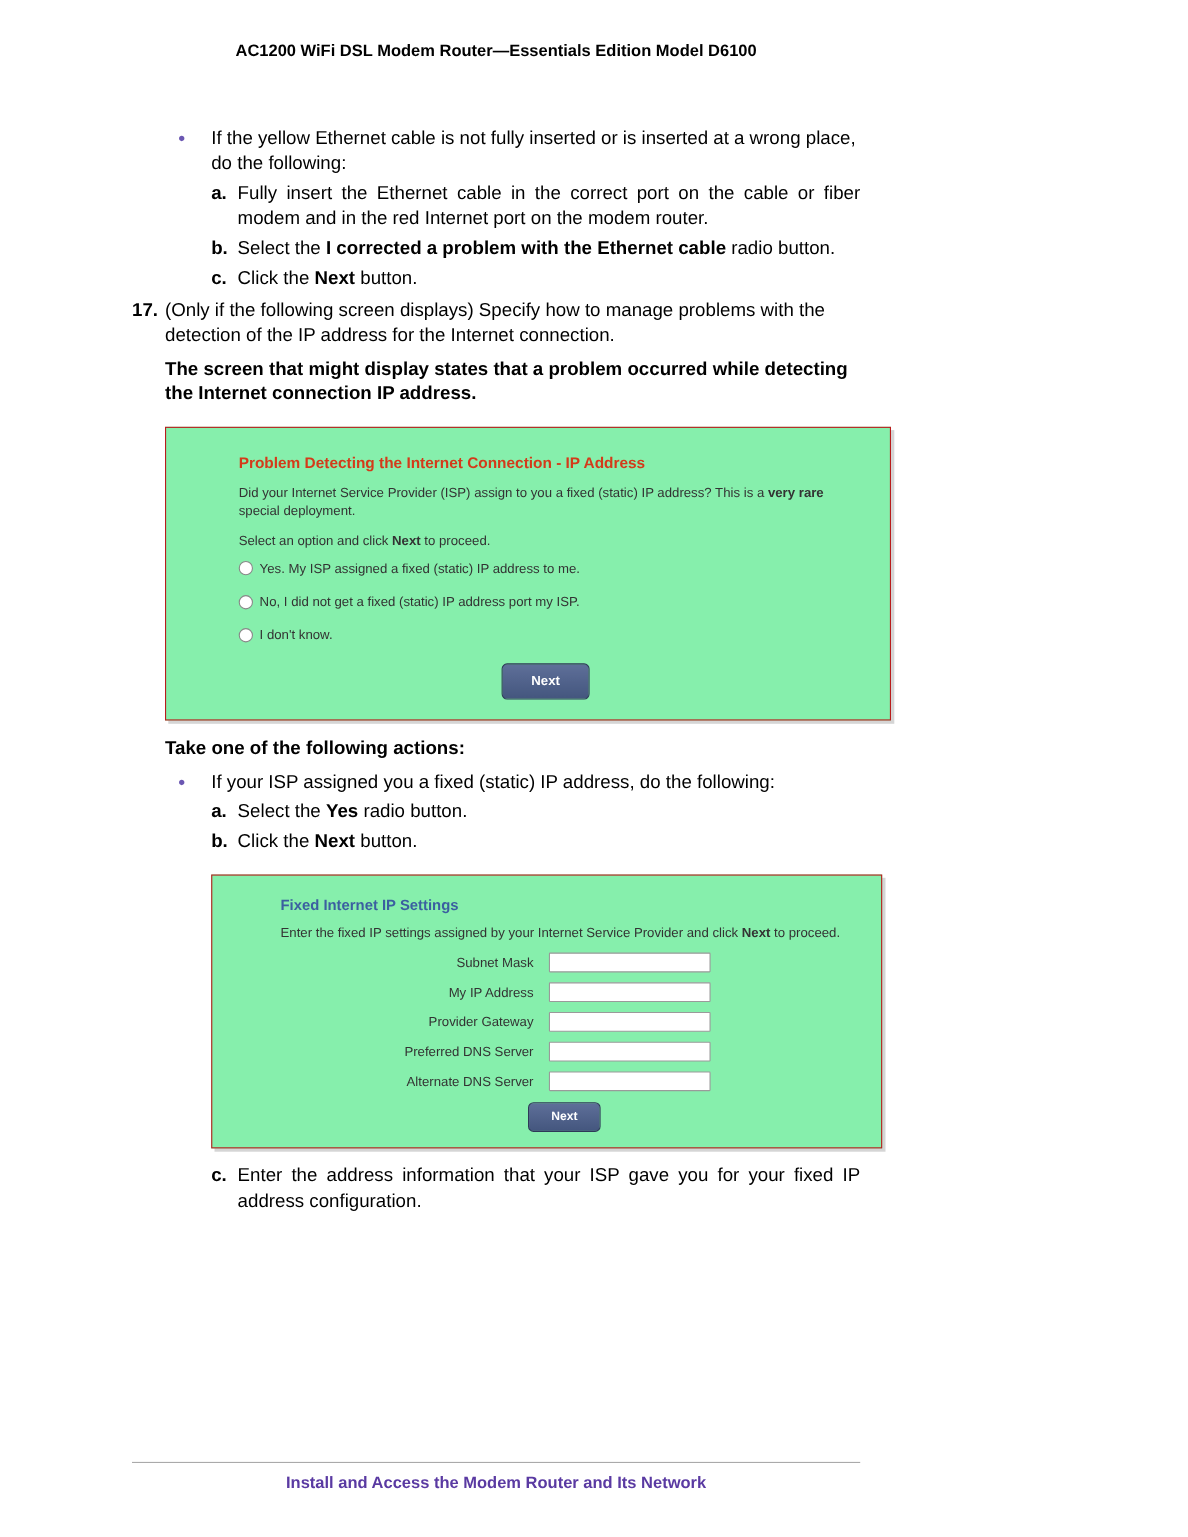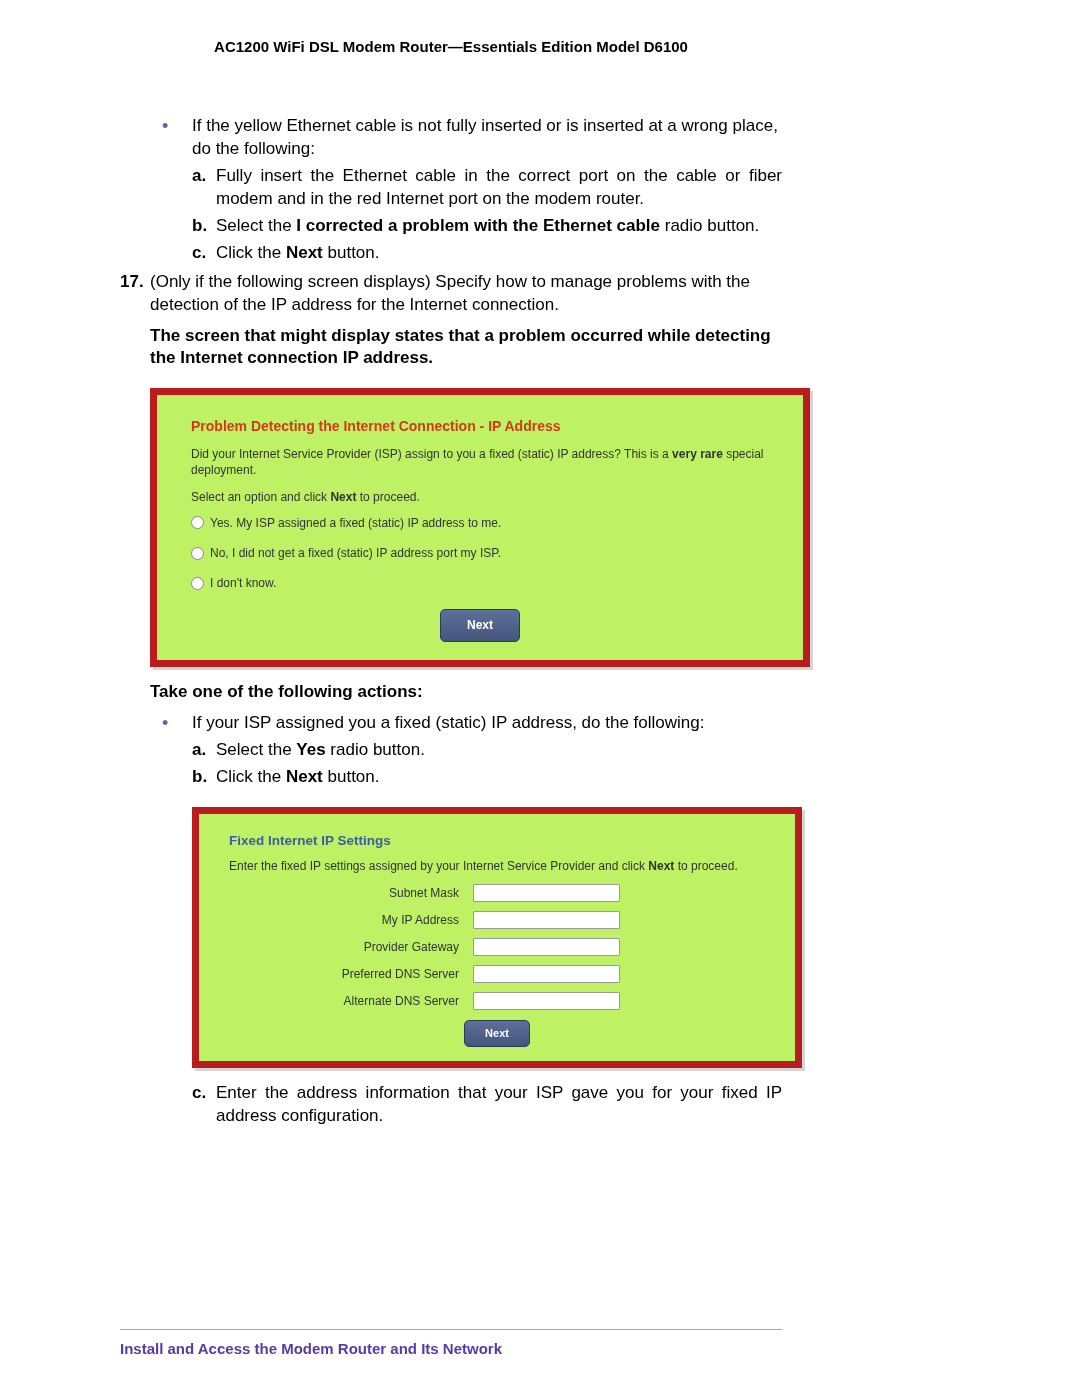--- a/index.html
+++ b/index.html
@@ -51,25 +51,26 @@
     display: flex;
     margin-bottom: 4px;
   }
   .num-label { font-weight: bold; width: 30px; flex: 0 0 30px; }
   .num-text { flex: 1; }
   .para-indent { margin-left: 30px; margin-top: 8px; margin-bottom: 8px; font-weight: bold; }
   b { font-weight: bold; }
 
   .screenshot {
     margin: 18px 0 14px 30px;
-    border: 7px solid #b91c1c;
-    background: #bef264;
+    border: 1px solid #b91c1c;
+    background: #86efac;
     box-shadow: 3px 3px 0 #d5d5d5;
     width: 660px;
     box-sizing: border-box;
+    padding-left: 32px;
   }
   .shot-pad { padding: 22px 34px 14px 34px; }
   .shot-title { color: #d43a1a; font-weight: bold; font-size: 14px; margin-bottom: 10px; }
   .shot-title-blue { color: #3b5fa0; font-weight: bold; font-size: 13.5px; margin-bottom: 8px; }
   .shot-text { font-size: 12px; color: #333; margin-bottom: 10px; }
   .radio-line { font-size: 12px; color: #333; display: flex; align-items: center; gap: 6px; margin-bottom: 14px; }
   .radio-dot {
     width: 11px; height: 11px; border: 1px solid #888; border-radius: 50%; display: inline-block;
     background: #fff;
   }
@@ -93,21 +94,21 @@
     width: 145px; height: 16px; border: 1px solid #9a9a9a; background: #fff; border-radius: 1px;
   }
 
   .footer {
     position: absolute;
     bottom: 40px;
     left: 120px;
     right: 120px;
   }
   .hr { border: none; border-top: 1px solid #aaa; margin: 0 0 10px 0; }
-  .footer-title { color: #5a3aa2; font-weight: bold; font-size: 15px; }
+  .footer-title { text-align: center; color: #5a3aa2; font-weight: bold; font-size: 15px; }
   .footer-page { text-align: center; color: #5a3aa2; font-weight: bold; font-size: 15px; margin-top: 6px; }
   .justify { text-align: justify; }
 </style>
 </head>
 <body>
 
 <div class="page">
   <div class="doc-title">AC1200 WiFi DSL Modem Router—Essentials Edition Model D6100</div>
 
   <div class="content">

